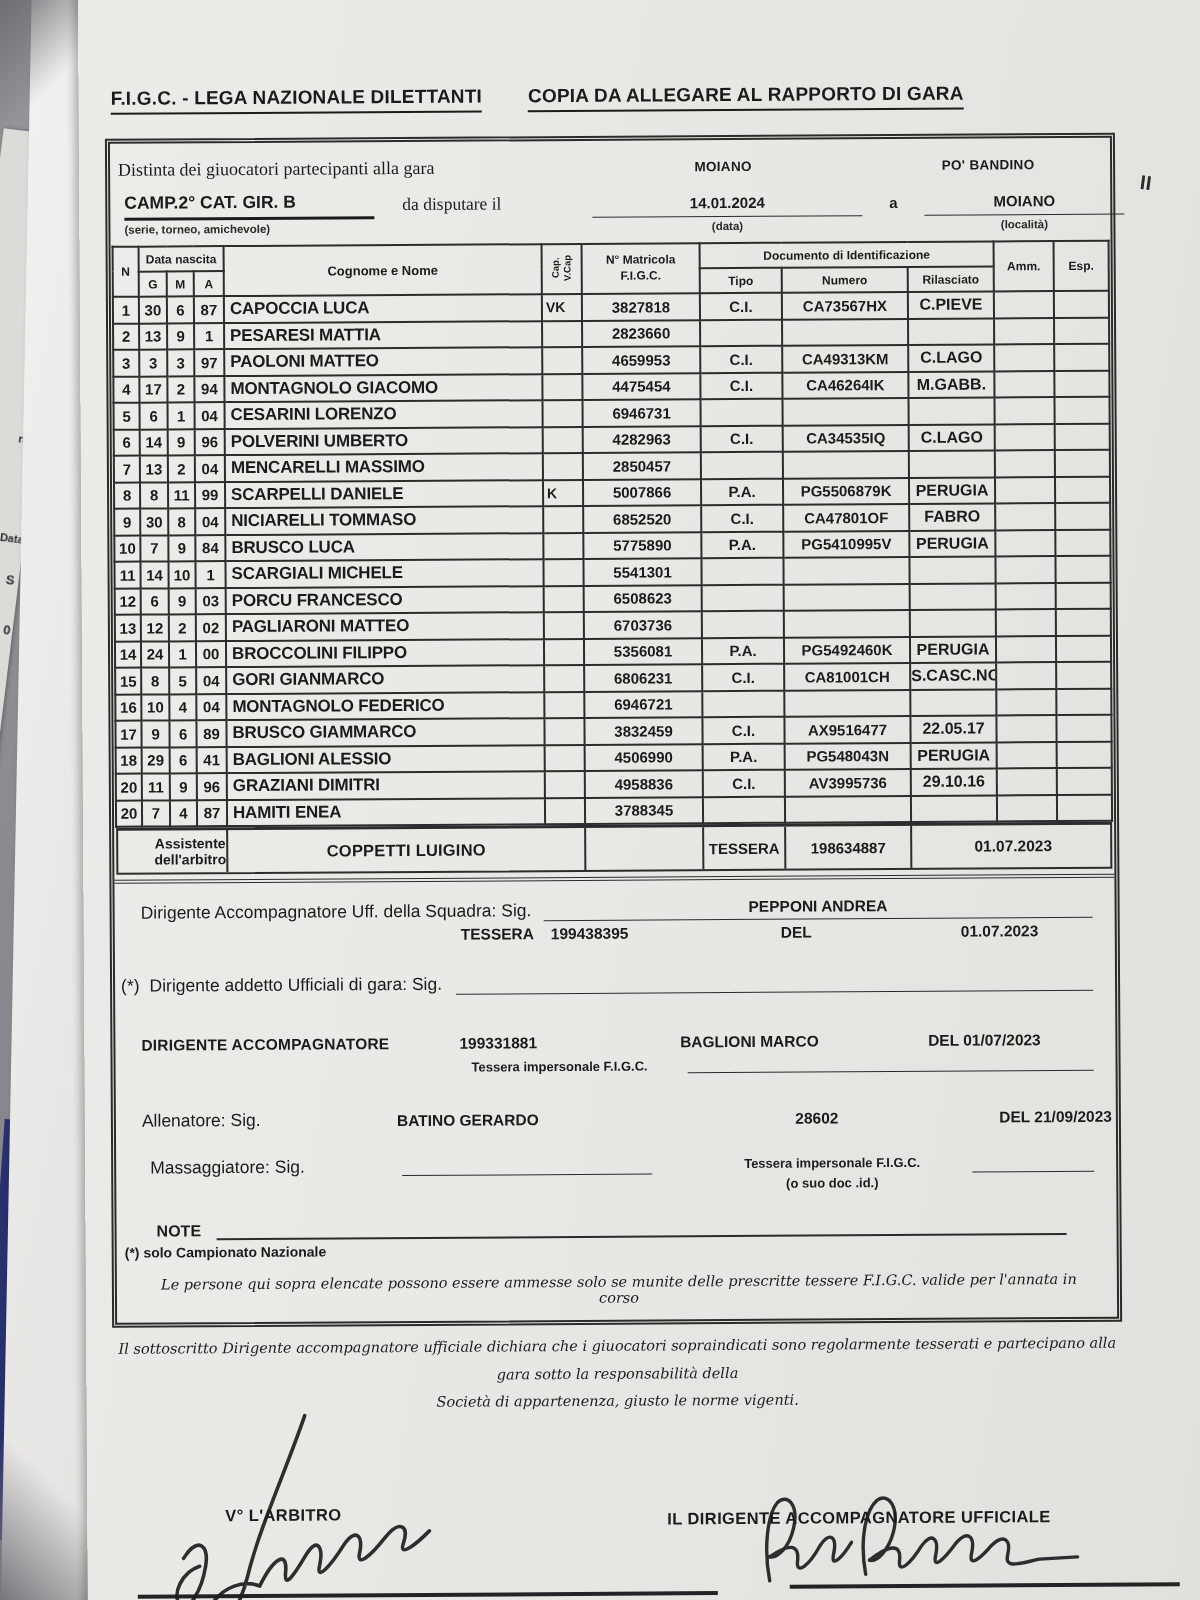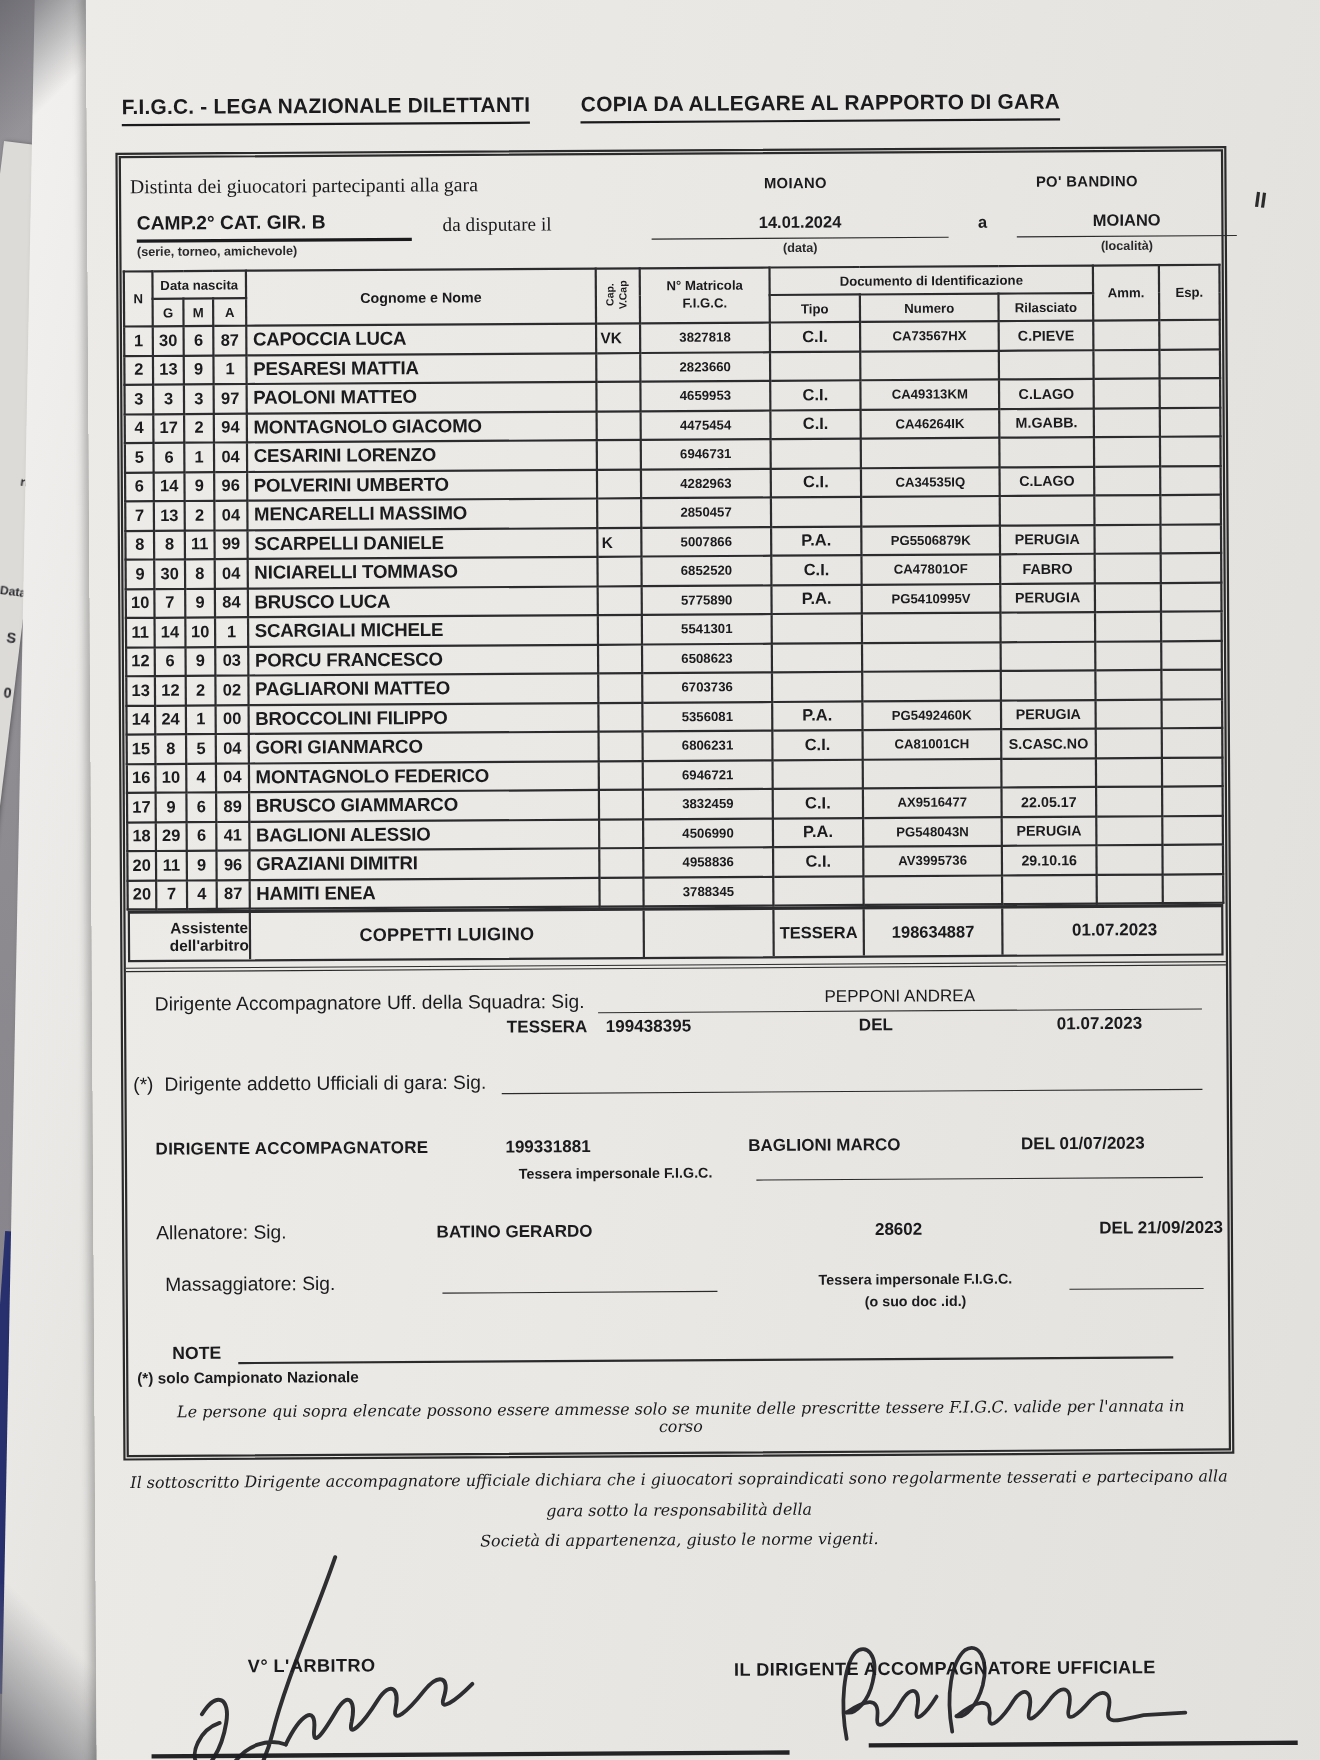--- a/index.html
+++ b/index.html
@@ -64,22 +64,22 @@
   .hint.center { text-align:center; }
 
   
   table.roster { border-collapse:collapse; width:996px; margin:10px auto 0 auto; table-layout:fixed; }
   .roster th, .roster td { border:2px solid #2c2c2e; font-weight:bold; overflow:hidden; white-space:nowrap; }
   .roster th { font-size:12px; text-align:center; }
   .roster .h1 th, .roster .h2 th { height:25px; }
   .roster td { height:26.5px; font-size:15px; text-align:center; }
   td.c-name { text-align:left; font-size:17px; letter-spacing:-.2px; padding-left:5px; }
   td.c-cap { font-size:14px; text-align:left; padding-left:3px; }
-  td.c-ril { font-size:13px; }
-  td.c-num { font-size:12px; }
+  td.c-ril { font-size:16px; }
+  td.c-num { font-size:15px; }
   .vert { writing-mode:vertical-rl; transform:rotate(180deg); font-size:9.5px; line-height:1.25;
     display:inline-block; height:44px; }
   .mat-head { font-size:11.5px; line-height:1.3;margin-top:32px; }
 
   
   .assistant-row { display:grid; grid-template-columns:110px 358px 118px 82px 126px 202px;
     width:996px; margin:0 auto; border:2px solid #2c2c2e; border-top:3.4px solid #2c2c2e; height:47px; }
   .assistant-row > div { border-right:2px solid #2c2c2e; display:flex; align-items:center; justify-content:center;
     font-weight:bold; }
   .assistant-row > div:last-child { border-right:none; }
@@ -87,21 +87,21 @@
   .as-name { font-size:16.5px; letter-spacing:.2px; }
   .as-tess-label, .as-tess-num { font-size:15px; }
   .as-date { font-size:15.5px; }
 
   .section-divider { border-top:4px double #2b2b2c; margin-top:5px; }
 
   
   .officials { padding:16px 22px 0 26px; }
   .o-row { display:flex; align-items:flex-end; }
   .o-label { font-size:17.5px; white-space:nowrap; }
-  .o-value { font-weight:normal; font-size:15.5px; }
+  .o-value { font-weight:bold; font-size:15.5px; }
   .dirigente-line1 { margin-top:2px; }
   .dirigente-line1 .val-wrap { flex:1; text-align:center; border-bottom:1.8px solid #2b2b2c; padding-bottom:3px; margin-left:12px; }
   .dirigente-line2 { display:grid; grid-template-columns:320px 90px 230px 180px 160px; margin-top:4px; }
   .dirigente-line2 span { font-weight:bold; font-size:15.5px; }
   .addetto-line { margin-top:30px; }
   .addetto-line .blank { flex:1; margin-left:14px; height:20px; border-bottom:1.8px solid #2b2b2c; }
   .accomp-line { display:grid; grid-template-columns:318px 170px 240px 230px; margin-top:40px; align-items:end; }
   .accomp-line span { font-weight:bold; font-size:15.5px; }
   .accomp-line .title { font-size:15.5px; letter-spacing:.2px; }
   .impersonale-line { display:flex; margin-top:6px; align-items:flex-end; }

